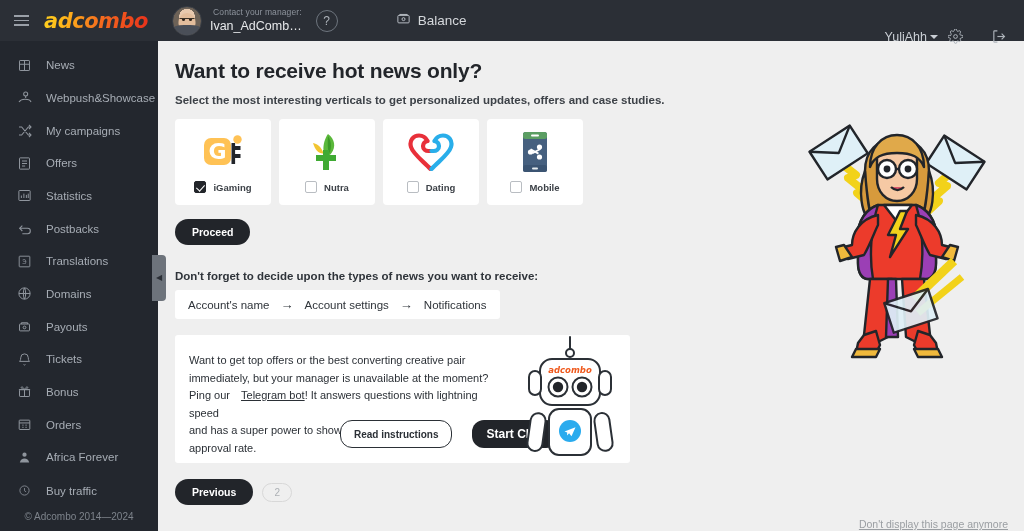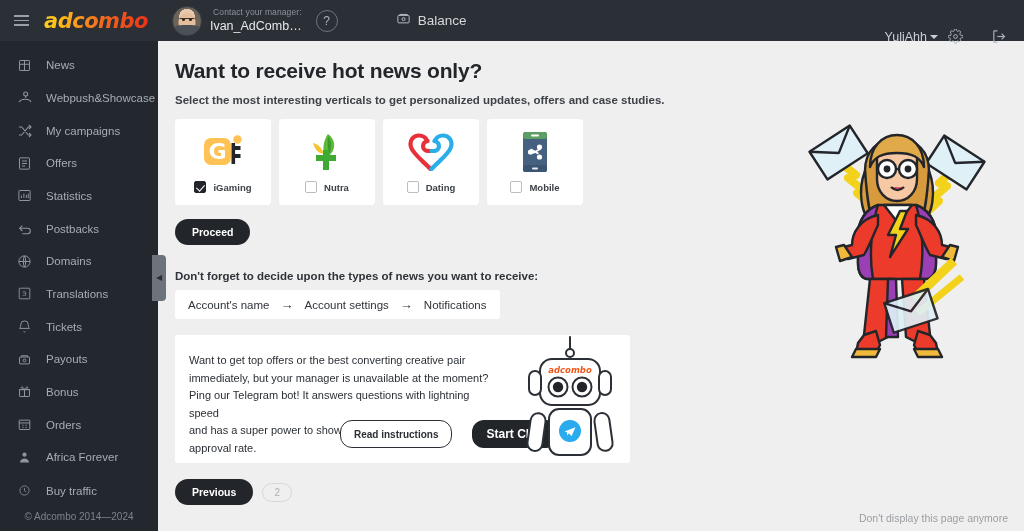--- a/index.html
+++ b/index.html
@@ -124,21 +124,21 @@
     align-items: center; gap: 11px; padding: 8px 13px; font-size: 11.5px; color: #2f343a;
   }
   .crumbs .arrow { color: #2f343a; font-size: 13px; line-height: 1; }
   .crumb { cursor: pointer; }
 
   .promo {
     margin-top: 16px; width: 455px; height: 128px; background: #fff; border-radius: 3px;
     position: relative; padding: 17px 0 0 14px;
   }
   .promo p { font-size: 11px; color: #2b3036; line-height: 17.5px; max-width: 300px; }
-  .promo a.tg { color: #2b3036; cursor: pointer; }
+  .promo a.tg { color: #2b3036; text-decoration: underline; cursor: pointer; margin-left: 8px; }
   .promo-btns { position: absolute; left: 165px; bottom: 15px; display: flex; gap: 20px; }
   .btn-outline {
     background: #fff; border: 1px solid #2b3036; border-radius: 12px;
     font-size: 10px; font-weight: bold; color: #2b3036; padding: 6px 13px; cursor: pointer;
     font-family: "Liberation Sans", sans-serif;
   }
   .btn-chat {
     background: #22252a; color: #fff; border: none; border-radius: 12px;
     font-size: 12px; font-weight: bold; padding: 7px 14px; cursor: pointer;
     font-family: "Liberation Sans", sans-serif;
@@ -147,22 +147,22 @@
 
   .pager { margin-top: 16px; display: flex; align-items: center; gap: 9px; }
   .page-pill {
     width: 30px; height: 19px; border-radius: 10px; border: 1px solid #d8d8d8;
     background: #efefef; color: #adb1b5; font-size: 10px; display: flex;
     align-items: center; justify-content: center; cursor: pointer;
   }
 
   .hero { position: absolute; right: 22px; top: 78px; pointer-events: none; }
   .dontshow {
-    position: absolute; right: 16px; bottom: 7px; font-size: 10.5px;
-    color: #9a9ea2; cursor: pointer;
+    position: absolute; right: 16px; bottom: 1px; font-size: 10.5px;
+    color: #9a9ea2; text-decoration: underline; cursor: pointer;
   }
 </style>
 </head>
 <body>
 
 <div class="app">
 
   <div class="topbar">
     <div class="burger">
       <span></span>
@@ -278,57 +278,57 @@
           <svg width="16" height="16" viewBox="0 0 24 24" fill="none" stroke="#8f959d" stroke-width="1.6">
             <path d="M8 7L4 11l4 4"></path>
               <path d="M4 11h12a4 4 0 010 8H8"></path>
           </svg>
           </span>
         <span class="nav-label">Postbacks</span>
       </div>
 
       <div class="nav-item">
         <span class="nav-ico">
-          <svg width="15" height="15" viewBox="0 0 24 24" fill="none" stroke="#8f959d" stroke-width="1.6">
-            <circle cx="12" cy="12" r="9"></circle>
-              <path d="M3 12h18M12 3c2.5 3 2.5 15 0 18M12 3c-2.5 3-2.5 15 0 18"></path>
-          </svg>
-          </span>
-        <span class="nav-label">Domains</span>
-      </div>
-
-      <div class="nav-item">
-        <span class="nav-ico">
           <svg width="15" height="15" viewBox="0 0 24 24" fill="none" stroke="#8f959d" stroke-width="1.5">
             <rect x="3.5" y="3.5" width="17" height="17" rx="1"></rect>
             <text x="12" y="16" font-size="10" fill="#8f959d" stroke="none" text-anchor="middle" font-family="DejaVu Sans">Э</text>
           </svg>
           </span>
         <span class="nav-label">Translations</span>
       </div>
 
       <div class="nav-item">
         <span class="nav-ico">
           <svg width="15" height="15" viewBox="0 0 24 24" fill="none" stroke="#8f959d" stroke-width="1.6">
-            <path d="M18 9a6 6 0 10-12 0c0 5-2 6-2 6h16s-2-1-2-6z"></path>
-              <path d="M10.5 20a2 2 0 003 0"></path>
-          </svg>
-          </span>
-        <span class="nav-label">Tickets</span>
+            <circle cx="12" cy="12" r="9"></circle>
+              <path d="M3 12h18M12 3c2.5 3 2.5 15 0 18M12 3c-2.5 3-2.5 15 0 18"></path>
+          </svg>
+          </span>
+        <span class="nav-label">Domains</span>
       </div>
 
       <div class="nav-item">
         <span class="nav-ico">
           <svg width="15" height="15" viewBox="0 0 24 24" fill="none" stroke="#8f959d" stroke-width="1.6">
             <rect x="4" y="8" width="16" height="11" rx="1"></rect>
               <path d="M7 8V6h10v2"></path>
             <circle cx="12" cy="13.5" r="2.2"></circle>
           </svg>
           </span>
         <span class="nav-label">Payouts</span>
+      </div>
+
+      <div class="nav-item">
+        <span class="nav-ico">
+          <svg width="15" height="15" viewBox="0 0 24 24" fill="none" stroke="#8f959d" stroke-width="1.6">
+            <path d="M18 9a6 6 0 10-12 0c0 5-2 6-2 6h16s-2-1-2-6z"></path>
+              <path d="M10.5 20a2 2 0 003 0"></path>
+          </svg>
+          </span>
+        <span class="nav-label">Tickets</span>
       </div>
 
       <div class="nav-item">
         <span class="nav-ico">
           <svg width="15" height="15" viewBox="0 0 24 24" fill="none" stroke="#8f959d" stroke-width="1.6">
             <rect x="4" y="9" width="16" height="11" rx="1"></rect>
               <path d="M3 9h18M12 9v11"></path>
             <path d="M12 9S9 3 7 5s5 4 5 4zM12 9s3-6 5-4-5 4-5 4z"></path>
           </svg>
           </span>

